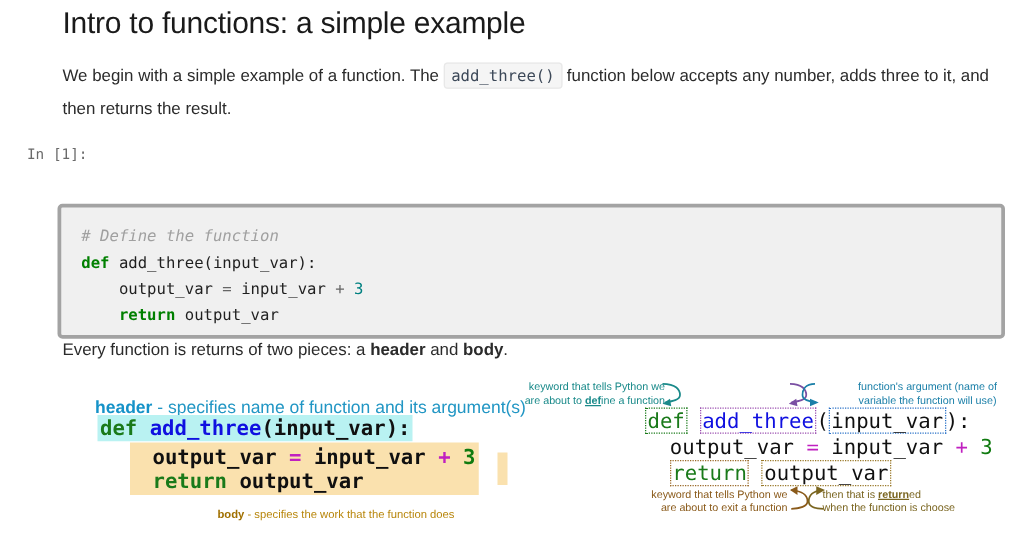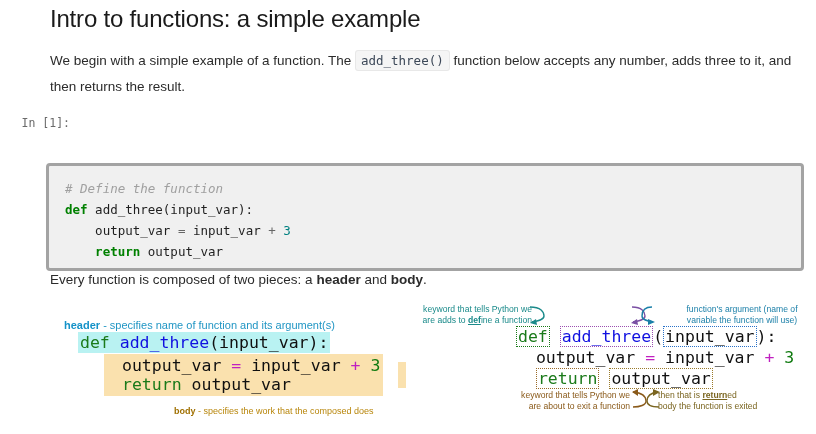--- a/index.html
+++ b/index.html
@@ -83,32 +83,33 @@
 
   
   .diagram { position: absolute; left: 0; top: 296px; width: 816px; height: 138px; }
 
   
   .dcode {
     font-family: "DejaVu Sans Mono", monospace;
     font-size: 16.5px;
     line-height: 19px;
     white-space: pre;
+    font-weight: bold;
   }
   .g  { color: #1a7a1a; }     
   .bl { color: #1010e0; }     
   .bk { color: #101010; }     
   .mg { color: #c020c0; }     
   .gn { color: #0f7a0f; }     
 
   
   .left-d { position: absolute; left: 56px; top: 24px; }
   .lab-header {
-    position: absolute; left: 8px; top: 0px;
-    font-size: 11px; line-height: 11px; color: #2196c4;
+    position: absolute; left: 20px; top: 0px;
+    font-size: 14px; line-height: 11px; color: #2196c4;
     white-space: nowrap;
     text-align: center;
   }
   .lab-header b { color: #1592c8; font-weight: 700; }
   .lab-body {
     position: absolute; left: 118px; top: 86px;
     font-size: 9px; line-height: 11px; color: #b8860b;
     white-space: nowrap;
   }
   .lab-body b { color: #a07000; font-weight: 700; }
@@ -175,43 +176,43 @@
   <div class="cell">
     <div class="prompt">In [1]:</div>
     <div class="codebox">
       <pre><span class="c-com"># Define the function</span>
 <span class="c-kw">def</span><span class="c-txt"> add_three(input_var):</span>
 <span class="c-txt">    output_var </span><span class="c-op">=</span><span class="c-txt"> input_var </span><span class="c-op">+</span><span class="c-num"> 3</span>
 <span class="c-kw">    return</span><span class="c-txt"> output_var</span></pre>
     </div>
   </div>
 
-  <div class="lead2"><span>Every function is composed of two pieces: a </span><b>header</b><span> and </span><b>body</b><span>.</span></div>
+  <div class="lead2"><span>Every function is returns of two pieces: a </span><b>header</b><span> and </span><b>body</b><span>.</span></div>
 
   <div class="diagram">
 
     <div class="left-d">
 
       <div class="lab-header"><b>header</b><span> - specifies name of function and its argument(s)</span></div>
 
       <div class="hl-header dcode"><span class="g">def</span><span class="bk"> </span><span class="bl">add_three</span><span class="bk">(</span><span class="bk">input_var</span><span class="bk">)</span><span class="bk">:</span></div>
 
       <div class="hl-body dcode"><span class="bk">output_var</span><span class="bk"> </span><span class="mg">=</span><span class="bk"> </span><span class="bk">input_var</span><span class="bk"> </span><span class="mg">+</span><span class="bk"> </span><span class="gn">3</span>
 <span class="g">return</span><span class="bk"> </span><span class="bk">output_var</span></div>
 
-      <div class="lab-body"><b>body</b><span> - specifies the work that the composed does</span></div>
+      <div class="lab-body"><b>body</b><span> - specifies the work that the function does</span></div>
     </div>
 
     <div class="right-d">
 
       <div class="sliver"></div>
 
       <div class="ann teal" style="left:0px; top:6px; text-align:right; width:134px;">
         <span>keyword that tells Python we</span><br>
-        <span><span>are adds to </span><u>def</u><span>ine a function</span></span>
+        <span><span>are about to </span><u>def</u><span>ine a function</span></span>
       </div>
 
 
       <div class="ann tealb" style="left:249px; top:6px; text-align:center; width:190px;">
         <span>function's argument (name of</span><br>
         <span>variable the function will use)</span>
       </div>
 
       <svg class="lead" style="left:130px; top:4px;" width="24" height="26">
         <path d="M2,5 C13,5 16,10 16,14 C16,18 10,19 4,20" fill="none" stroke="#1a8a8a" stroke-width="1.4"></path>
@@ -230,21 +231,21 @@
 <span class="bk">  </span><span class="bk">output_var</span><span class="bk"> </span><span class="mg">=</span><span class="bk"> </span><span class="bk">input_var</span><span class="bk"> </span><span class="mg">+</span><span class="bk"> </span><span class="gn">3</span>
 <span class="bk">  </span><span class="bx bx-brn g">return</span><span class="bk"> </span><span class="bx bx-olv bk">output_var</span></div>
 
       <div class="ann brn" style="left:62px; top:92px; text-align:right; width:170px;">
         <span>keyword that tells Python we</span><br>
         <span>are about to exit a function</span>
       </div>
 
       <div class="ann olv" style="left:260px; top:92px; text-align:left; width:180px;">
         <span><span>then that is </span><u>return</u><span>ed</span></span><br>
-        <span>body the function is exited</span>
+        <span>when the function is choose</span>
       </div>
 
       <svg class="lead" style="left:232px; top:88px;" width="24" height="26">
         <path d="M3,6 C13,7 16,11 16,15 C16,19 10,21 3,21" fill="none" stroke="#8a5a1a" stroke-width="1.4"></path>
         <path d="M8,3 L2,6 L8,10 Z" fill="#8a5a1a"></path>
       </svg>
       <svg class="lead" style="left:244px; top:88px;" width="22" height="26">
         <path d="M16,6 C7,7 5,11 5,15 C5,19 10,21 17,21" fill="none" stroke="#7a6520" stroke-width="1.4"></path>
         <path d="M11,3 L18,6 L11,10 Z" fill="#7a6520"></path>
       </svg>

